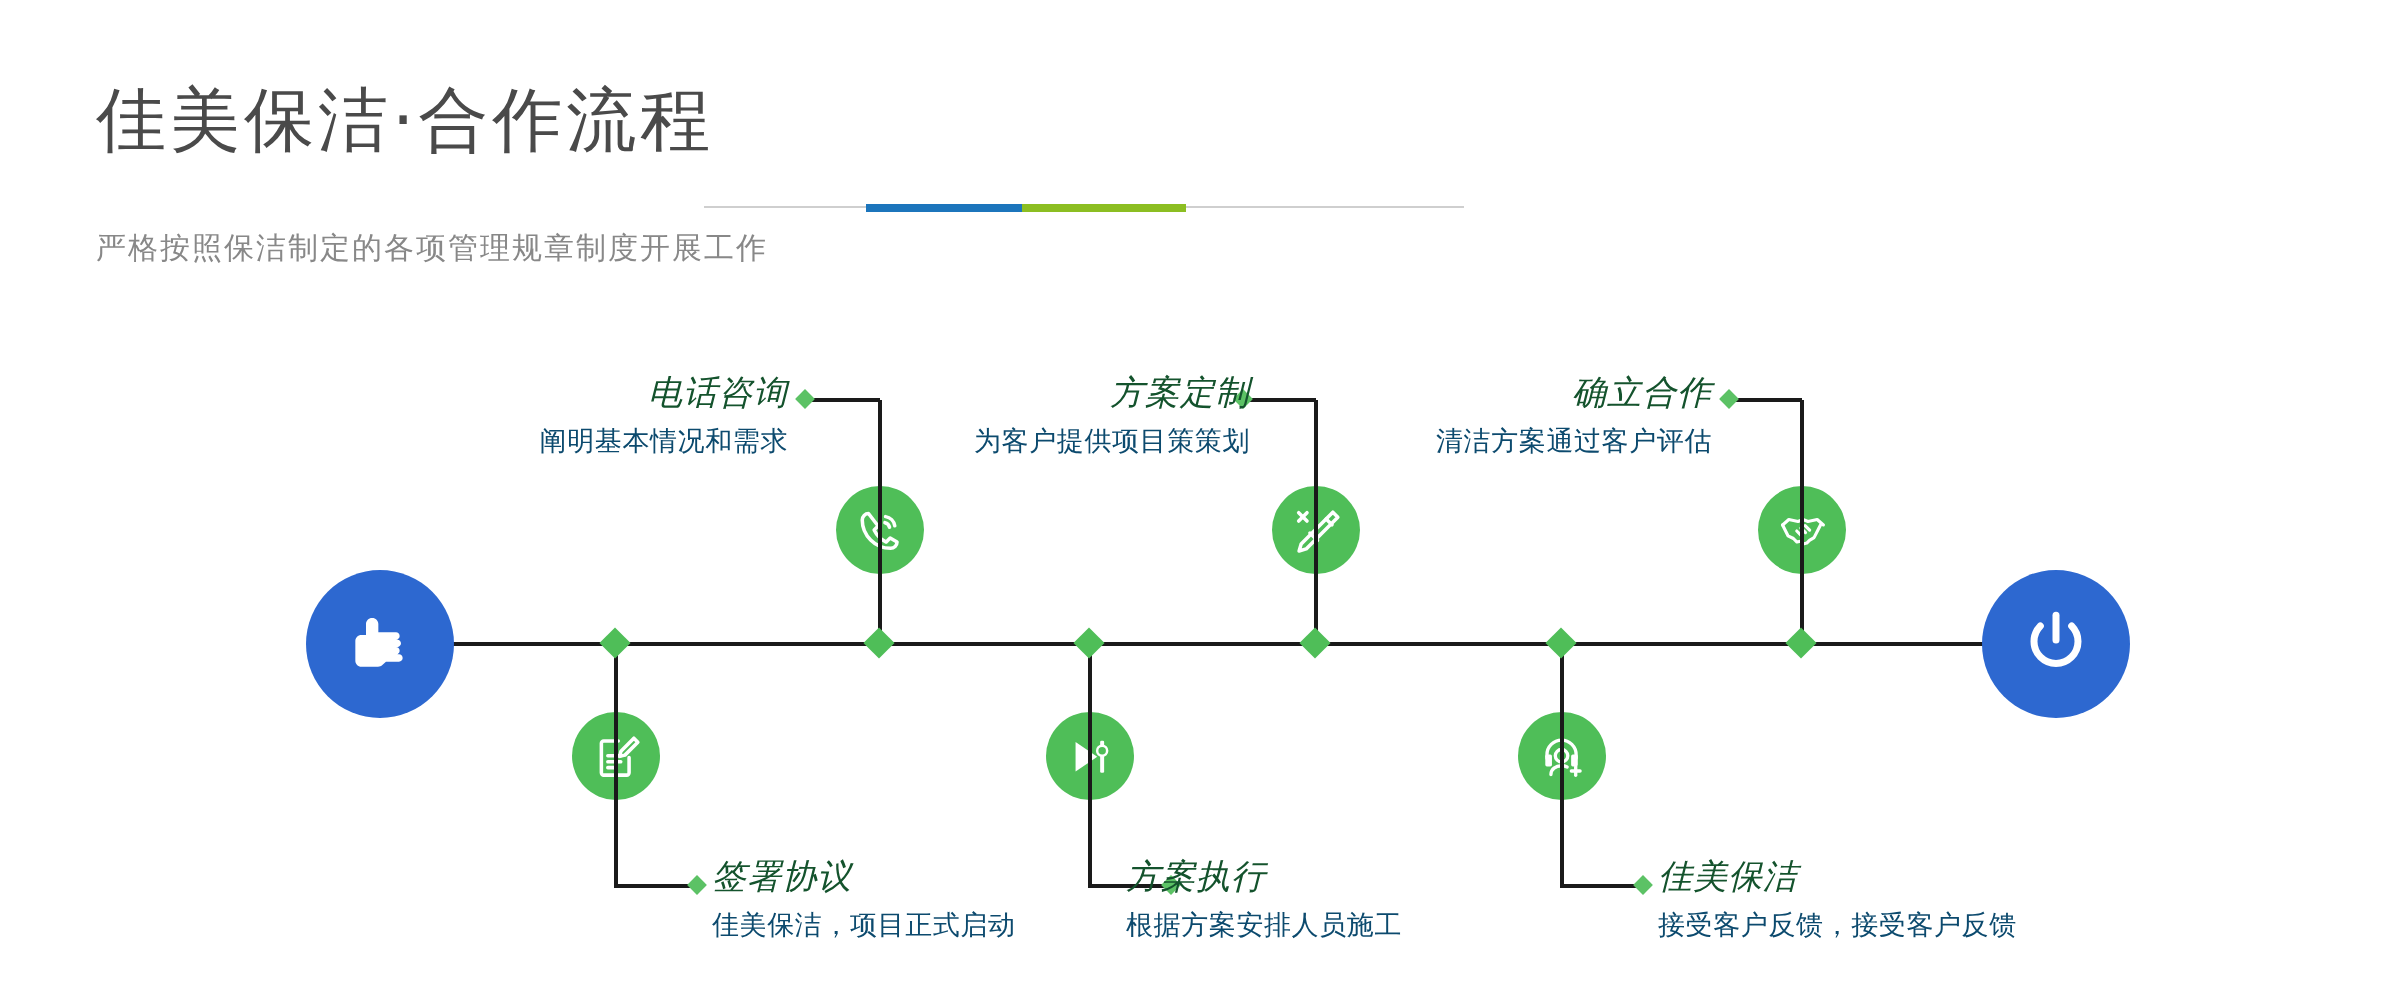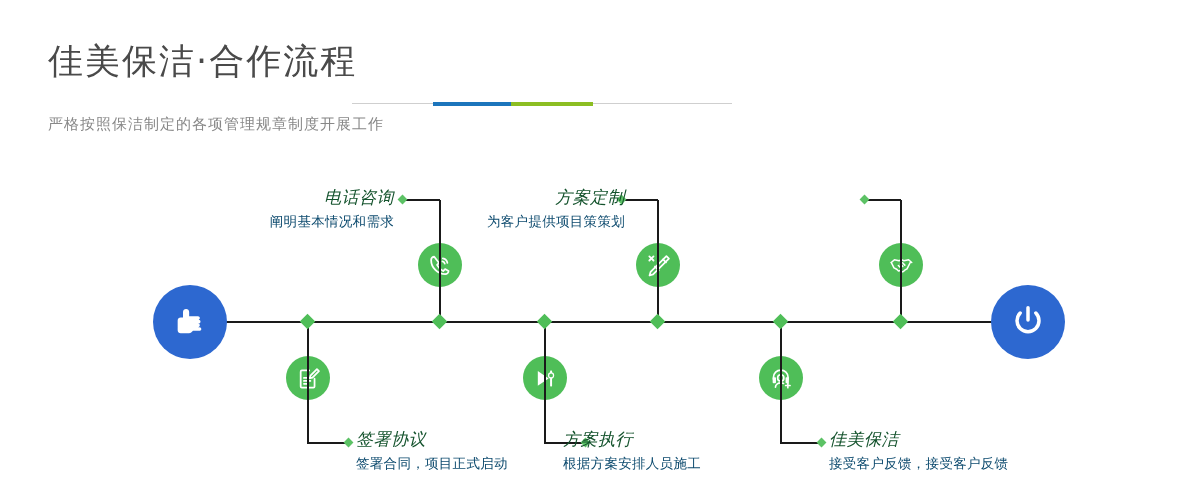--- a/index.html
+++ b/index.html
@@ -159,21 +159,21 @@
         <path d="M20.1 3.0 13.9 9.2l-.6 2.5 2.5-.6 6.2-6.2z"></path>
       </svg>
     </span>
   </div>
   <div class="stem" style="left:307px;top:322px;height:121px;"></div>
   <div class="hbar" style="left:307px;top:442px;width:41px;"></div>
   <div class="diamond small" style="left:345px;top:439px;"></div>
   <div class="diamond" style="left:302px;top:316px;"></div>
   <div class="lbl left-al" style="left:356px;top:431px;">
     <div class="t">签署协议</div>
-    <div class="d">签署合同，项目正式启动</div>
+    <div class="d">佳美保洁，项目正式启动</div>
   </div>
 
   <div class="stepicon" style="left:636px;top:243px;">
     <span>
       <svg width="25" height="25" viewBox="0 0 24 24" fill="none" stroke="#ffffff" stroke-width="1.7" stroke-linecap="round" stroke-linejoin="round">
         <path d="M19.6 3.0 4.4 18.2l-1.0 3.4 3.4-1.0L22.0 5.4z"></path>
         <path d="M16.4 6.2l2.8 2.8"></path>
         <path d="M3.2 3.2l4.0 4.0"></path>
           <path d="M7.2 3.2l-4.0 4.0"></path>
         <path d="M8.6 13.0l3.6 3.6"></path>
@@ -237,14 +237,18 @@
         <path d="M9.0 12.0l2.2 2.2"></path>
           <path d="M11.0 10.6l2.2 2.2"></path>
           <path d="M13.0 9.4l2.2 2.2"></path>
       </svg>
     </span>
   </div>
   <div class="stem" style="left:900px;top:200px;height:122px;"></div>
   <div class="hbar" style="left:868px;top:199px;width:33px;"></div>
   <div class="diamond small" style="left:861px;top:196px;"></div>
   <div class="diamond" style="left:895px;top:316px;"></div>
+  <div class="lbl right-al" style="left:620px;top:189px;width:236px;">
+    <div class="t">确立合作</div>
+    <div class="d">清洁方案通过客户评估</div>
+  </div>
 
 </div>
 
 </body></html>

